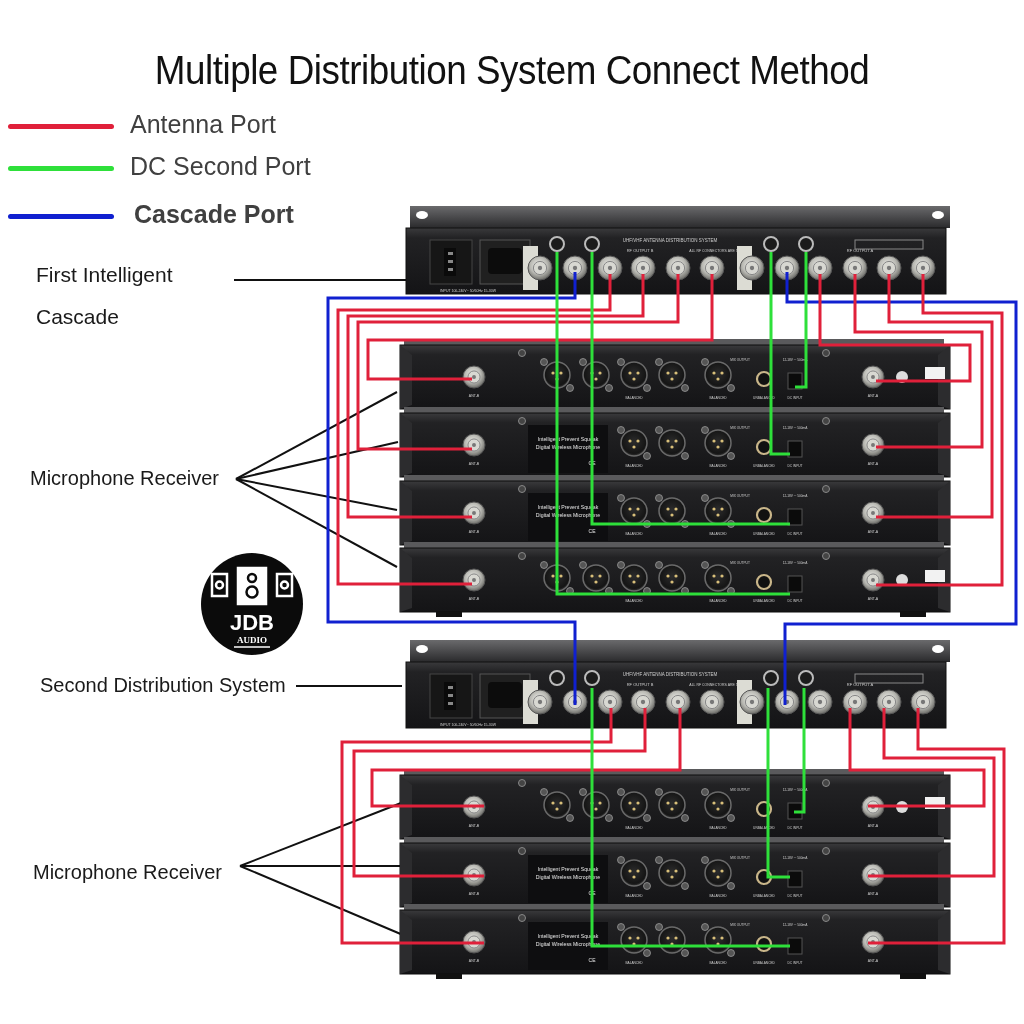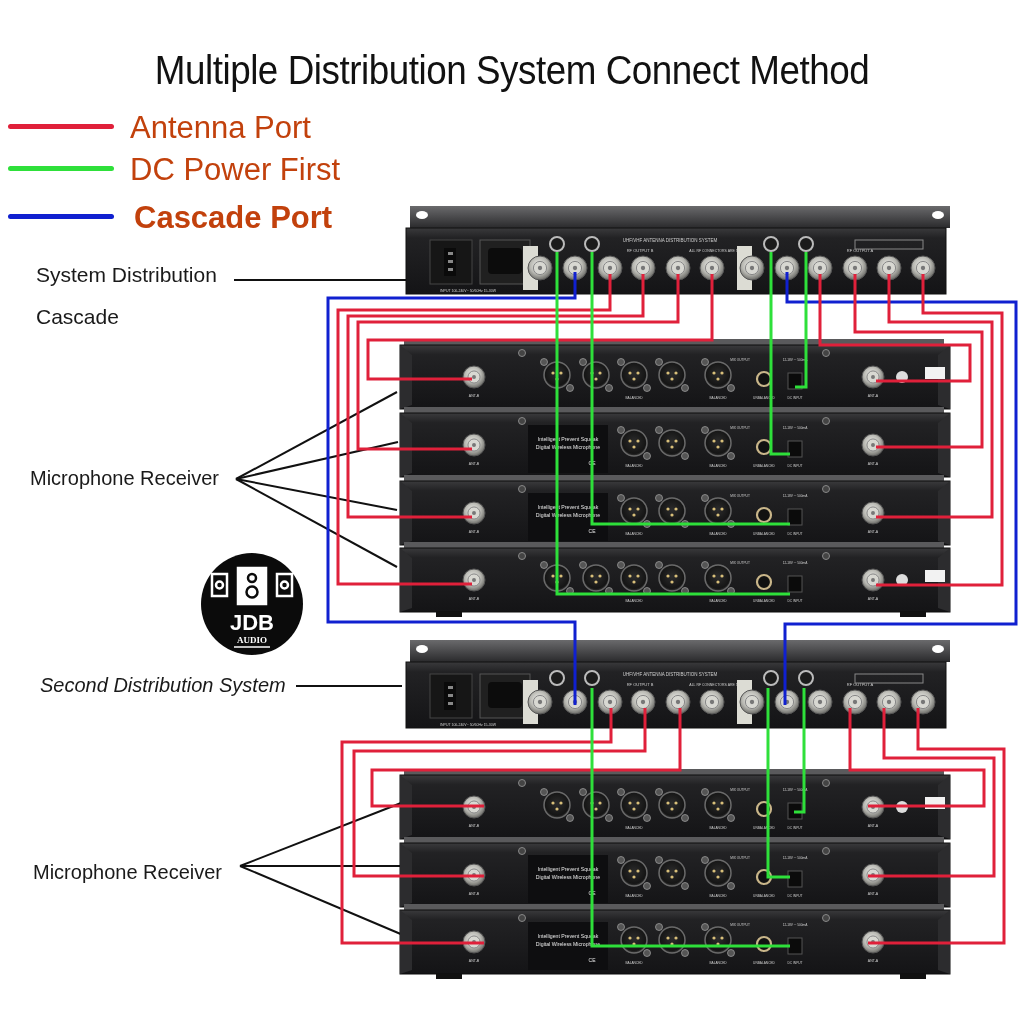--- a/index.html
+++ b/index.html
@@ -2,43 +2,43 @@
 <html><head>
 <meta charset="utf-8">
 <style>
   html, body { margin: 0; padding: 0; background: #ffffff; }
   body { width: 1024px; height: 1024px; position: relative; overflow: hidden;
          font-family: "Liberation Sans", "DejaVu Sans", sans-serif; color: #111; }
   .title { position: absolute; left: 0; width: 1024px; top: 48px; text-align: center;
            font-size: 40px; font-weight: normal; letter-spacing: -0.5px;
            transform: scaleX(0.92); transform-origin: center; color: #111; }
   .legend-line { position: absolute; left: 8px; width: 106px; height: 5px; border-radius: 3px; }
-  .legend-text { position: absolute; left: 130px; font-size: 31px; color: #c2410c; }
+  .legend-text { position: absolute; left: 130px; font-size: 25px; color: #404040; }
   .label { position: absolute; font-size: 21px; color: #1a1a1a; }
   svg.main { position: absolute; left: 0; top: 0; }
   .logo { position: absolute; left: 200px; top: 552px; width: 104px; height: 104px; }
 </style>
 </head>
 <body>
 
 <div class="title">Multiple Distribution System Connect Method</div>
 
 <div>
   <div class="legend-line" style="top:124px;background:#e0203a;"></div>
   <div class="legend-text" style="top:110px;">Antenna Port</div>
   <div class="legend-line" style="top:166px;background:#2ee03a;"></div>
-  <div class="legend-text" style="top:152px;">DC Power First</div>
+  <div class="legend-text" style="top:152px;">DC Second Port</div>
   <div class="legend-line" style="top:214px;background:#1020d0;"></div>
   <div class="legend-text" style="top:200px;left:134px;font-weight:bold;">Cascade Port</div>
 </div>
 
-<div class="label" style="left:36px;top:263px;">System Distribution</div>
+<div class="label" style="left:36px;top:263px;">First Intelligent</div>
 <div class="label" style="left:36px;top:305px;">Cascade</div>
 <div class="label" style="left:30px;top:467px;font-size:20px;">Microphone Receiver</div>
-<div class="label" style="left:40px;top:674px;font-size:20px;font-style:italic;">Second Distribution System</div>
+<div class="label" style="left:40px;top:674px;font-size:20px;">Second Distribution System</div>
 <div class="label" style="left:33px;top:861px;font-size:20px;">Microphone Receiver</div>
 
 <svg class="main" width="1024" height="1024" viewBox="0 0 1024 1024">
   <defs>
     <linearGradient id="panel" x1="0" y1="0" x2="0" y2="1">
       <stop offset="0" stop-color="#3a3a3c"></stop>
       <stop offset="0.15" stop-color="#222224"></stop>
       <stop offset="1" stop-color="#141416"></stop>
     </linearGradient>
     <linearGradient id="top" x1="0" y1="0" x2="0" y2="1">

